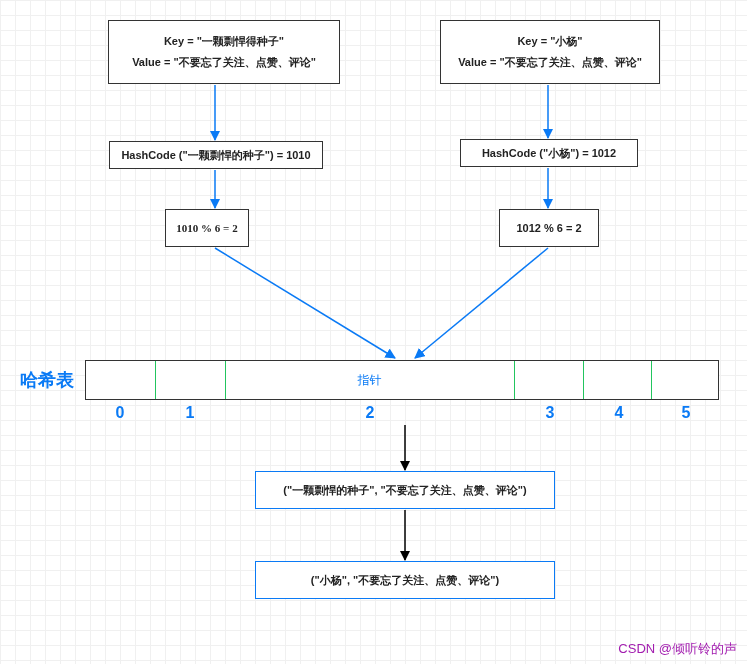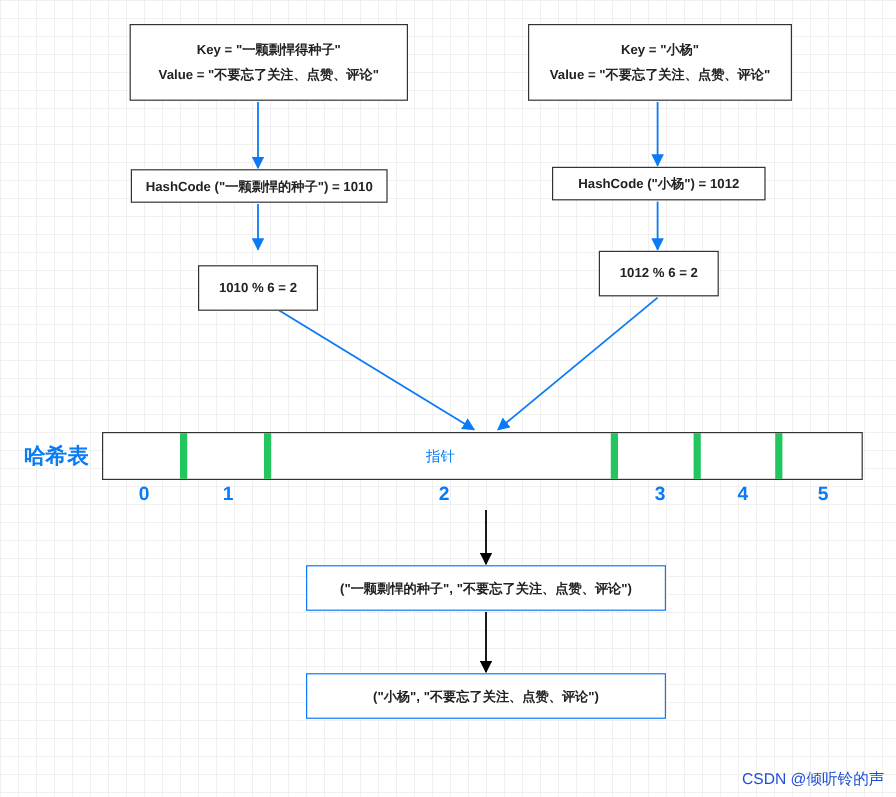--- a/index.html
+++ b/index.html
@@ -48,21 +48,21 @@
     position: absolute;
     z-index: 2;
   }
   .hash-table {
     display: flex;
     border: 1px solid #333;
     background: #fff;
     height: 40px;
   }
   .hash-cell {
-    border-right: 6px solid #22c55e;
+    border-right: 1px solid #22c55e;
     height: 100%;
     display: flex;
     align-items: center;
     justify-content: center;
     font-size: 12px;
     color: #0a7af5;
   }
   .hash-cell:last-child { border-right: none; }
   .idx-row { display: flex; margin-top: 4px; }
   .idx {
@@ -82,21 +82,21 @@
     align-items: center;
     justify-content: center;
     z-index: 2;
     padding: 0 8px;
   }
   .watermark {
     position: absolute;
     right: 10px;
     bottom: 6px;
     font-size: 13px;
-    color: #1d4ed8;
+    color: #a21caf;
     z-index: 5;
   }
 </style>
 </head>
 <body>
 
 <div class="grid-bg"></div>
 
 <svg class="lines" width="747" height="664">
   <defs>
@@ -123,21 +123,21 @@
 
 <div class="box" style="left:108px; top:20px; width:232px; height:64px;">
   <div class="kv">Key = "一颗剽悍得种子"</div>
   <div class="kv">Value = "不要忘了关注、点赞、评论"</div>
 </div>
 
 <div class="box" style="left:109px; top:141px; width:214px; height:28px;">
   <span>HashCode ("一颗剽悍的种子") = 1010</span>
 </div>
 
-<div class="box" style="left:165px; top:221px; width:100px; height:38px;">
+<div class="box" style="left:165px; top:209px; width:84px; height:38px;font-family:Liberation Serif, serif;">
   <span>1010 % 6 = 2</span>
 </div>
 
 <div class="box" style="left:440px; top:20px; width:220px; height:64px;">
   <div class="kv">Key = "小杨"</div>
   <div class="kv">Value = "不要忘了关注、点赞、评论"</div>
 </div>
 
 <div class="box" style="left:460px; top:139px; width:178px; height:28px;">
   <span>HashCode ("小杨") = 1012</span>

